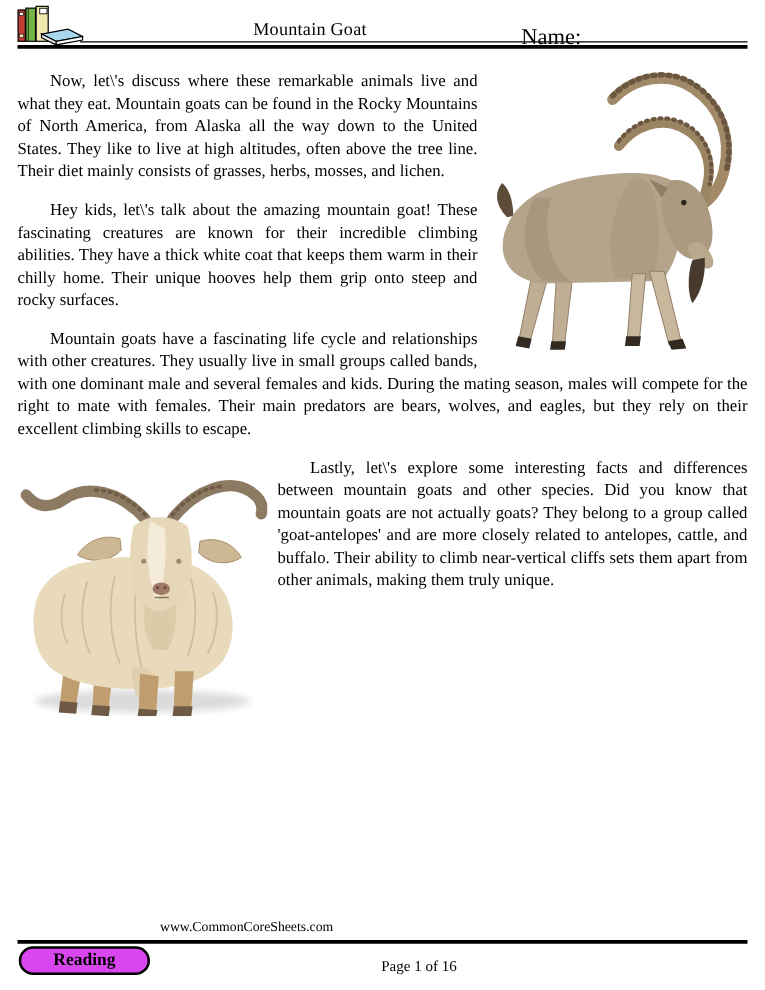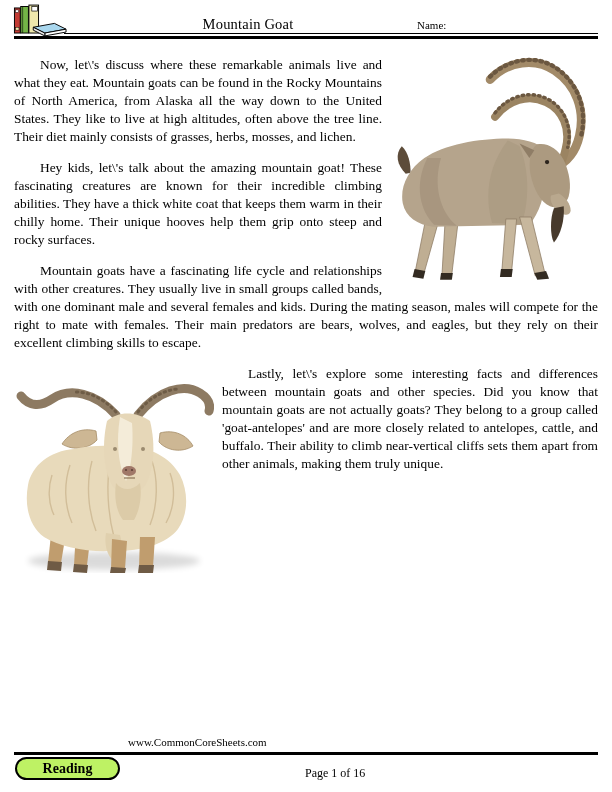--- a/index.html
+++ b/index.html
@@ -16,21 +16,21 @@
     color: #000;
   }
 
   
   .books-icon { position: absolute; left: 13px; top: 4px; }
   .page-title {
     position: absolute; left: 148px; top: 16px; width: 200px;
     text-align: center; font-size: 14.5px; letter-spacing: .2px;
   }
   .name-label {
-    position: absolute; left: 417px; top: 19px; font-size: 11px;
+    position: absolute; left: 417px; top: 19px; font-size: 18px;
   }
   .header-underline {
     position: absolute; left: 64px; right: 14px; top: 33px;
     height: 1.3px; background: #000;
   }
   .header-rule {
     position: absolute; left: 14px; right: 14px; top: 36px;
     height: 3px; background: #000;
   }
 
@@ -53,21 +53,21 @@
     margin-right: 8px; margin-left: -2px;
   }
 
   
   .footer-rule {
     position: absolute; left: 14px; right: 14px; top: 752px;
     height: 3px; background: #000;
   }
   .category-badge {
     position: absolute; left: 15px; top: 757px; width: 105px; height: 23px;
-    border: 2.5px solid #000; border-radius: 12px; background: #bef264;
+    border: 2.5px solid #000; border-radius: 12px; background: #d946ef;
     text-align: center; font-weight: bold; font-size: 14px; line-height: 19px;
   }
   .website-text {
     position: absolute; left: 128px; top: 736px; font-size: 11px;
   }
   .page-number {
     position: absolute; left: 305px; top: 766px; font-size: 12px;
   }
 </style>
 </head>

